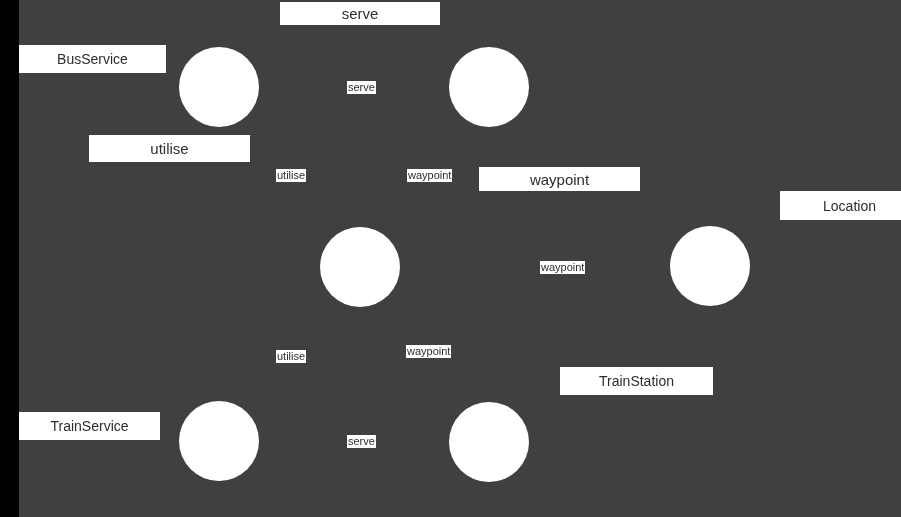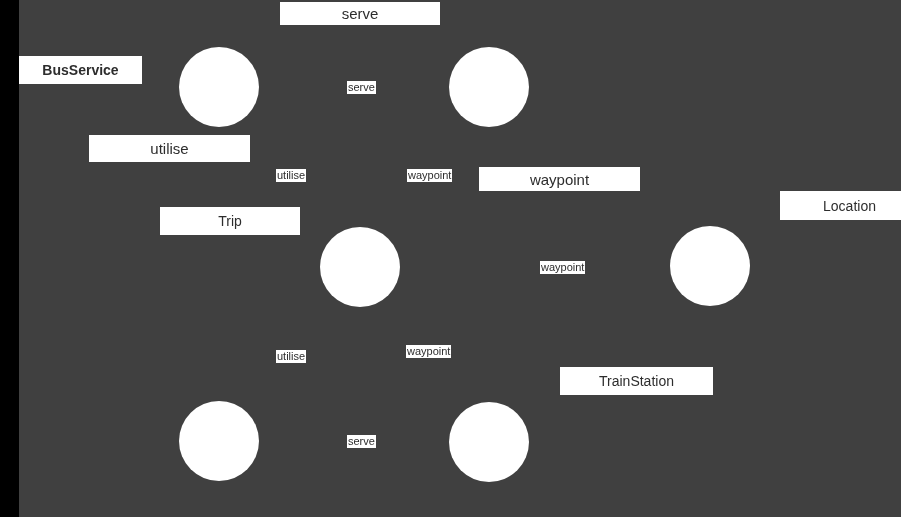--- a/index.html
+++ b/index.html
@@ -49,26 +49,26 @@
 <body>
 
 <div id="canvas">
     <div class="node" style="left: 160px; top: 47px; width: 80px; height: 80px;"></div>
     <div class="node" style="left: 430px; top: 47px; width: 80px; height: 80px;"></div>
     <div class="node" style="left: 301px; top: 227px; width: 80px; height: 80px;"></div>
     <div class="node" style="left: 651px; top: 226px; width: 80px; height: 80px;"></div>
     <div class="node" style="left: 160px; top: 401px; width: 80px; height: 80px;"></div>
     <div class="node" style="left: 430px; top: 402px; width: 80px; height: 80px;"></div>
     <div class="class-label property-label" style="left: 261px; top: 2px; width: 160px; height: 23px;">serve</div>
-    <div class="class-label" style="left: 0px; top: 56px; width: 123px; height: 28px; font-weight: bold;">BusService</div>
+    <div class="class-label" style="left: 0px; top: 45px; width: 147px; height: 28px;">BusService</div>
     <div class="class-label property-label" style="left: 70px; top: 135px; width: 161px; height: 27px;">utilise</div>
     <div class="class-label property-label" style="left: 460px; top: 167px; width: 161px; height: 24px;">waypoint</div>
     <div class="class-label" style="left: 761px; top: 191px; width: 139px; height: 29px;">Location</div>
-    <div class="class-label" style="left: 141px; top: 207px; width: 140px; height: 28px;">Trip</div>
     <div class="class-label" style="left: 541px; top: 367px; width: 153px; height: 28px;">TrainStation</div>
+    <div class="class-label" style="left: 0px; top: 412px; width: 141px; height: 28px;">TrainService</div>
     <div class="edge-label" style="left: 328px; top: 81px;">serve</div>
     <div class="edge-label" style="left: 257px; top: 169px;">utilise</div>
     <div class="edge-label" style="left: 388px; top: 169px;">waypoint</div>
     <div class="edge-label" style="left: 521px; top: 261px;">waypoint</div>
     <div class="edge-label" style="left: 387px; top: 345px;">waypoint</div>
     <div class="edge-label" style="left: 257px; top: 350px;">utilise</div>
     <div class="edge-label" style="left: 328px; top: 435px;">serve</div>
   </div>
 
 </body></html>

